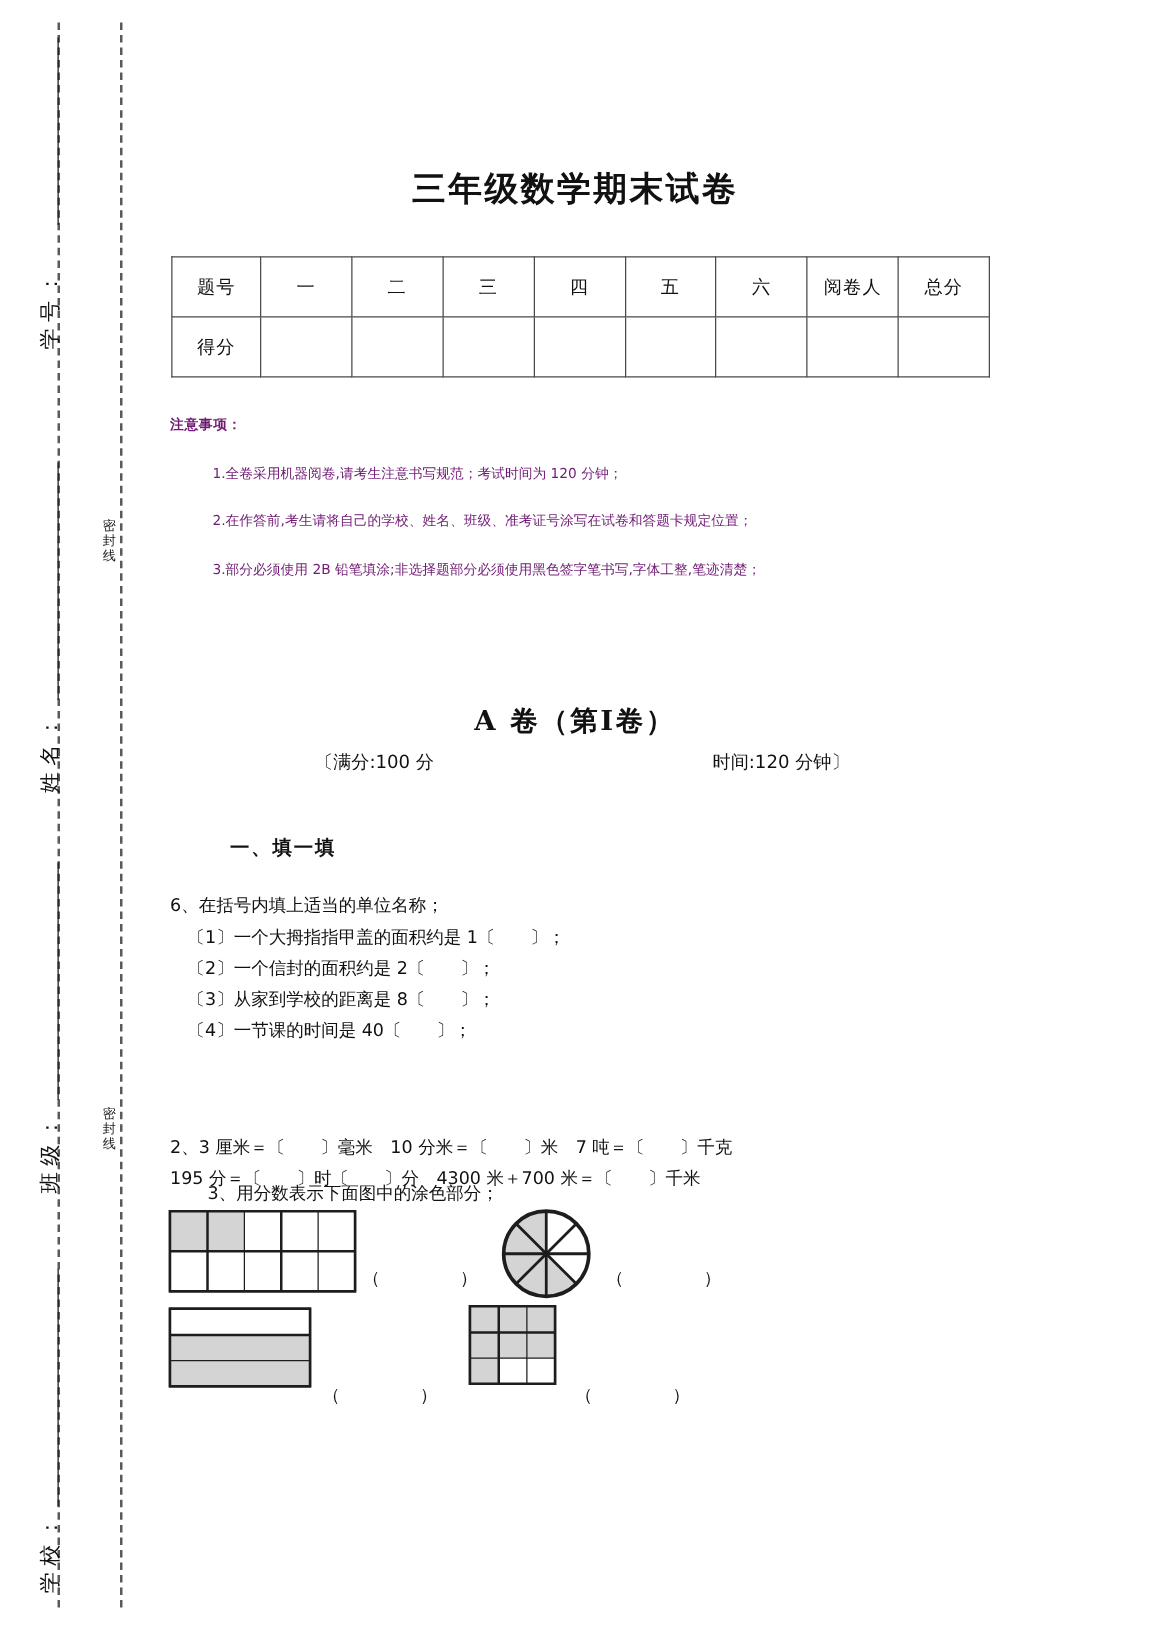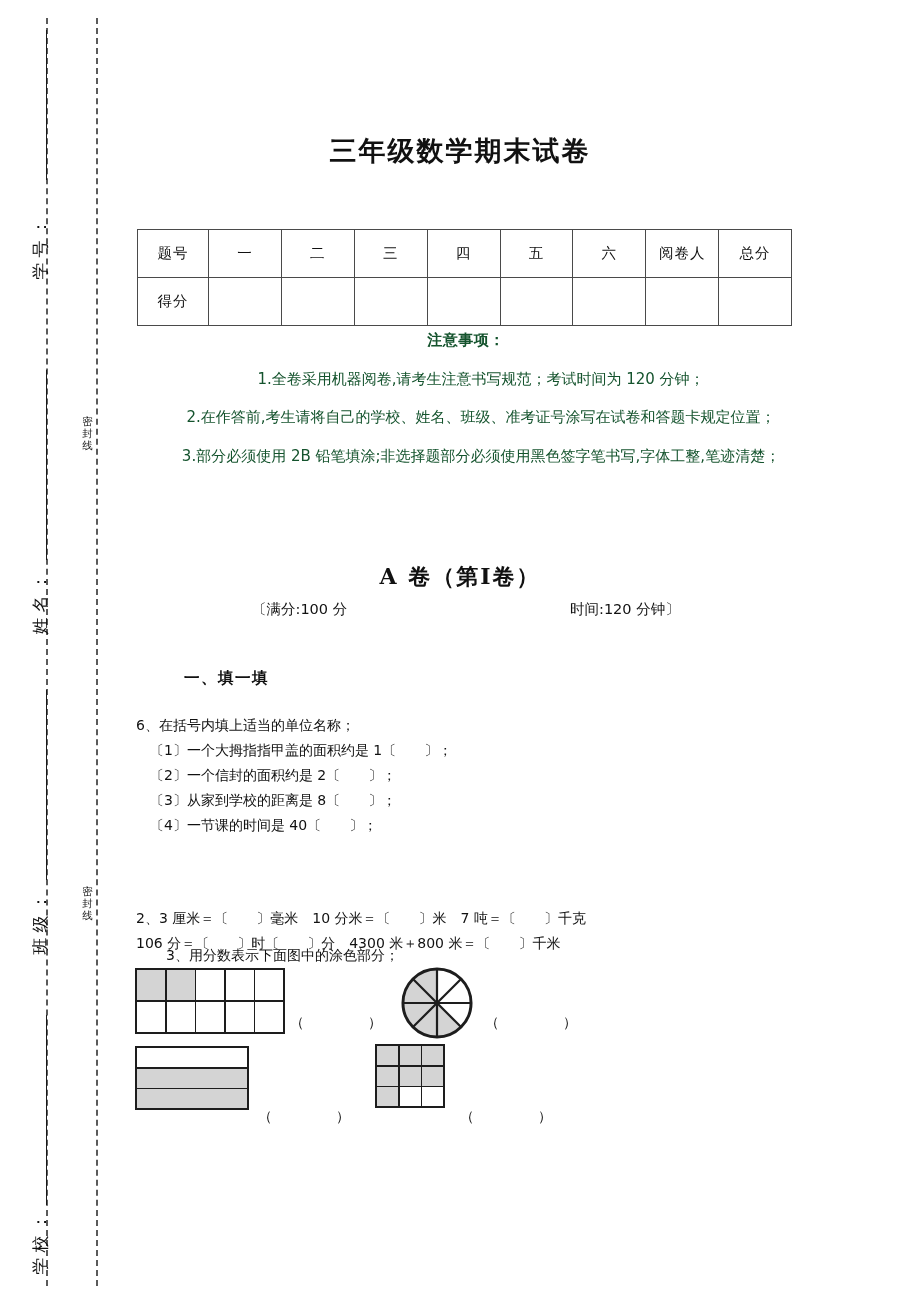--- a/index.html
+++ b/index.html
@@ -89,43 +89,41 @@
   }
 
   
   table.score-table {
     position: absolute;
     left: 7px;
     top: 205px;
     width: 655px;
     border-collapse: collapse;
     table-layout: fixed;
-    margin-top: 24px;
   }
   table.score-table td {
     border: 1px solid #4a4a4a;
     height: 45px;
     text-align: center;
     vertical-align: middle;
     font-size: 14.5px;
     letter-spacing: 1px;
     font-family: "DejaVu Serif", "Liberation Serif", serif;
   }
   table.score-table td.lead { width: 68px; }
 
   .notes {
     position: absolute;
     left: 6px;
     top: 327px;
     width: 660px;
-    font-size: 15px;
+    font-size: 11px;
     line-height: 26.5px;
     font-family: "DejaVu Sans", "Liberation Sans", sans-serif;
-    color: #14532d;
-    text-align: center;
+    color: #701a75;
   }
   .notes-title { font-weight: bold; letter-spacing: 0.5px; }
   .notes p { margin: 12px; text-indent: 2em; }
 
   .paper-title {
     position: absolute;
     left: 0; top: 562px;
     width: 660px;
     text-align: center;
     font-size: 22px;
@@ -288,21 +286,21 @@
     <div class="q q1">
       <div>6、在括号内填上适当的单位名称；</div>
       <div class="sub">〔1〕一个大拇指指甲盖的面积约是 1〔　　〕；</div>
       <div class="sub">〔2〕一个信封的面积约是 2〔　　〕；</div>
       <div class="sub">〔3〕从家到学校的距离是 8〔　　〕；</div>
       <div class="sub">〔4〕一节课的时间是 40〔　　〕；</div>
     </div>
 
     <div class="q q2">
       <div>2、3 厘米＝〔　　〕毫米　10 分米＝〔　　〕米　7 吨＝〔　　〕千克</div>
-      <div>106 分＝〔　　〕时〔　　〕分　4300 米＋800 米＝〔　　〕千米</div>
+      <div>195 分＝〔　　〕时〔　　〕分　4300 米＋700 米＝〔　　〕千米</div>
     </div>
 
     <div class="q q3">
       <div>3、用分数表示下面图中的涂色部分；</div>
     </div>
 
     <div class="figs">
 
       <div class="fig figA">
         <div class="grid">

